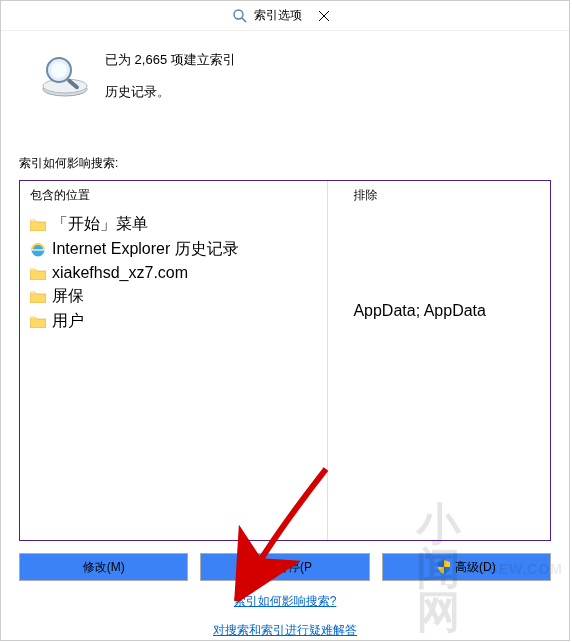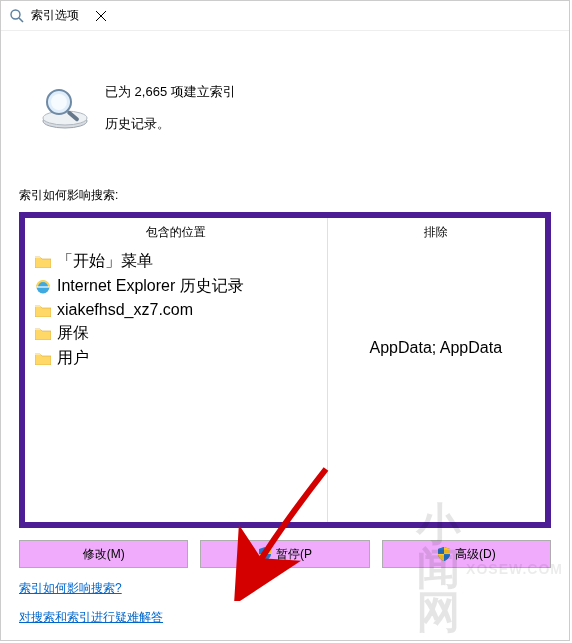--- a/index.html
+++ b/index.html
@@ -7,57 +7,56 @@
     font-family: "Microsoft YaHei", "Segoe UI", Tahoma, sans-serif;
     font-size: 12px;
     background: #fff;
     width: 572px;
     height: 643px;
     overflow: hidden;
     position: relative;
   }
   .window { border: 1px solid #ccc; width: 570px; height: 641px; background: #fff; position: relative; }
   .titlebar {
-    height: 30px; display: flex; align-items: center; justify-content: flex-start;
+    height: 30px; display: flex; align-items: center; justify-content: center;
     padding: 0 0 0 8px; border-bottom: 1px solid #eee;
   }
   .titlebar-left { display: flex; align-items: center; gap: 6px; }
   .title-text { font-size: 12px; color: #000; }
   .close-btn {
     width: 44px; height: 30px; display: flex; align-items: center; justify-content: center;
     cursor: pointer;
   }
   .content { padding: 14px 18px 10px 18px; }
-  .status-row { display: flex; gap: 14px; align-items: flex-start; padding-left: 20px; padding-top: 4px; margin-top: 32px; }
+  .status-row { display: flex; gap: 14px; align-items: flex-start; padding-left: 20px; padding-top: 4px; }
   .status-text-col { padding-top: 2px; }
   .status-line { font-size: 13px; margin-bottom: 14px; color: #000; }
   .section-label { font-size: 12px; margin-top: 40px; margin-bottom: 8px; color: #000; }
   .list-box {
-    border: 6px solid #4c1d95; height: 316px; background: #fff; position: relative;
+    border: 1px solid #4c1d95; height: 361px; background: #fff; position: relative;
     display: flex;
-    text-align: center;
   }
   .col-left { flex: 0 0 58%; border-right: 0; padding: 6px 10px; }
   .col-right { flex: 1; padding: 6px 26px; }
   .col-divider { position: absolute; left: 58%; top: 0; bottom: 0; width: 0; border-left: 1px solid #e0e0e0; }
   .col-header { font-size: 12px; margin-bottom: 8px; color: #000; }
   .loc-item { display: flex; align-items: center; gap: 6px; font-size: 16px; padding: 2px 0; }
   .folder-icon { width: 16px; height: 13px; }
   .ie-icon { width: 16px; height: 16px; }
   .exclude-row { font-size: 16px; padding: 2px 0; }
   .exclude-spacer { height: 88px; }
   .button-row { display: flex; gap: 12px; margin-top: 12px; }
   .win-btn {
-    flex: 1; height: 28px; background: #f0abfc; border: 1px solid #adadad;
+    flex: 1; height: 28px; background: #3b82f6; border: 1px solid #adadad;
     font-size: 12px; font-family: inherit; cursor: pointer;
     display: flex; align-items: center; justify-content: center; gap: 4px;
   }
   .link { color: #0066cc; text-decoration: underline; font-size: 12px; cursor: pointer; display: inline-block; margin-top: 12px; }
   .link + .link { }
-  .links-col { display: flex; flex-direction: column; align-items: flex-start; }
+  .links-col { display: flex; flex-direction: column; align-items: center; }
   
   .arrow-svg { position: absolute; left: 230px; top: 460px; pointer-events: none; }
   
   .watermark {
     position: absolute; right: 6px; bottom: 27px; width: 150px; height: 90px;
     display: flex; flex-direction: row; align-items: center; justify-content: center;
     color: rgba(0,0,0,0.10); font-weight: 700; pointer-events: none;
     text-align: center; line-height: 1;
   }
   .watermark .wm-main { font-size: 44px; letter-spacing: 2px; }

